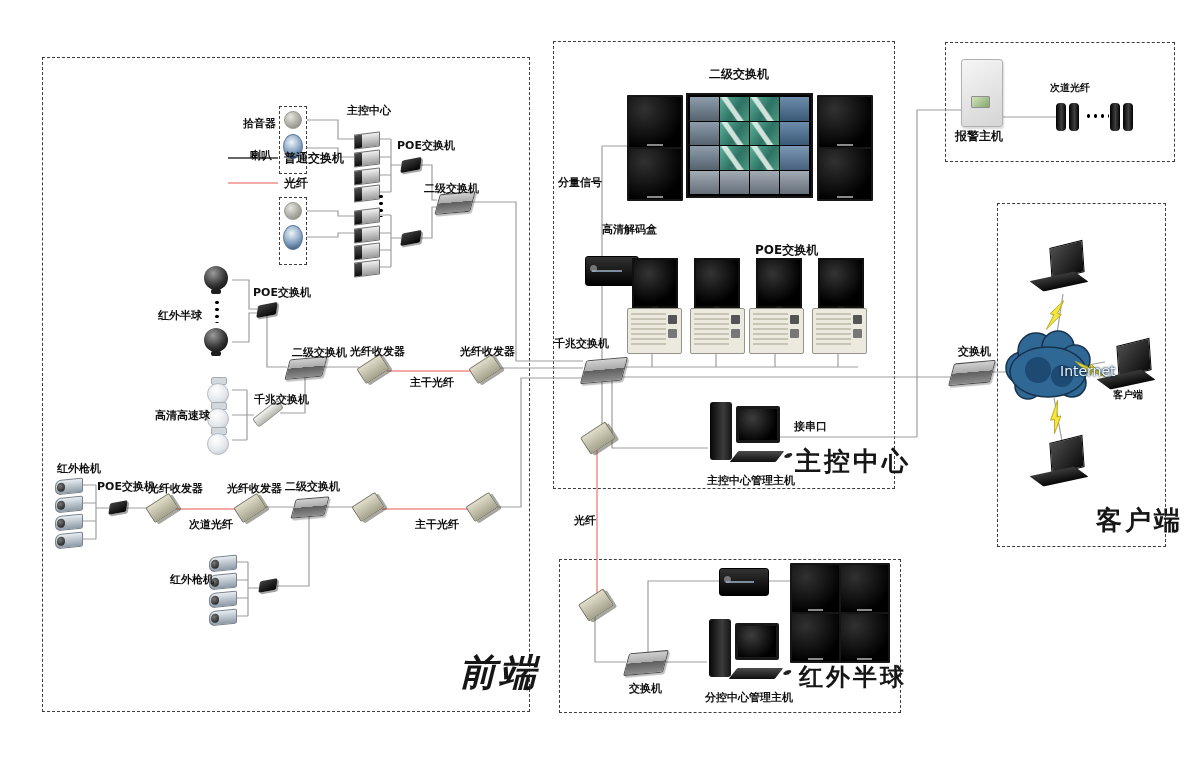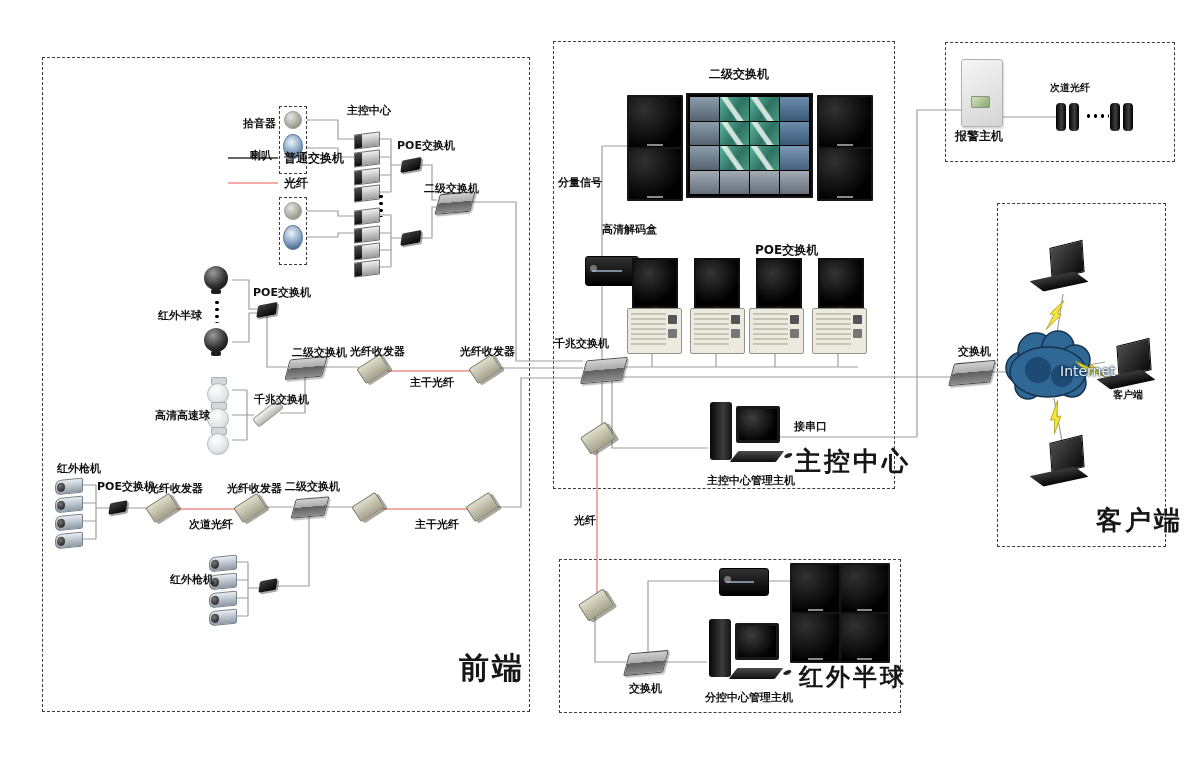--- a/index.html
+++ b/index.html
@@ -211,21 +211,21 @@
   <div class="sw" style="left:293px;top:498px;width:32px;height:17px;"></div>
   <div class="txr" style="left:354px;top:498px;width:26px;height:16px;"></div>
   <div class="lbl" style="left:415px;top:517px;">主干光纤</div>
   <div class="txr" style="left:468px;top:498px;width:26px;height:16px;"></div>
   <div class="lbl" style="left:170px;top:572px;">红外枪机</div>
   <div class="bullet" style="left:209px;top:556px;"></div>
   <div class="bullet" style="left:209px;top:574px;"></div>
   <div class="bullet" style="left:209px;top:592px;"></div>
   <div class="bullet" style="left:209px;top:610px;"></div>
   <div class="poe" style="left:259px;top:580px;width:18px;height:11px;"></div>
-  <div class="big" style="left:459px;top:648px;font-size:30px;">前端</div>
+  <div class="big" style="left:459px;top:648px;font-size:37px;font-style:italic;">前端</div>
 
   <div class="lbl md" style="left:709px;top:66px;">二级交换机</div>
   <div class="mon" style="left:627px;top:95px;width:52px;height:50px;"></div>
   <div class="mon" style="left:627px;top:147px;width:52px;height:50px;"></div>
   <div class="wall" style="left:686px;top:93px;width:127px;height:105px;">
       <i></i>
       <i></i>
       <i></i>
       <i></i>
       <i></i>

